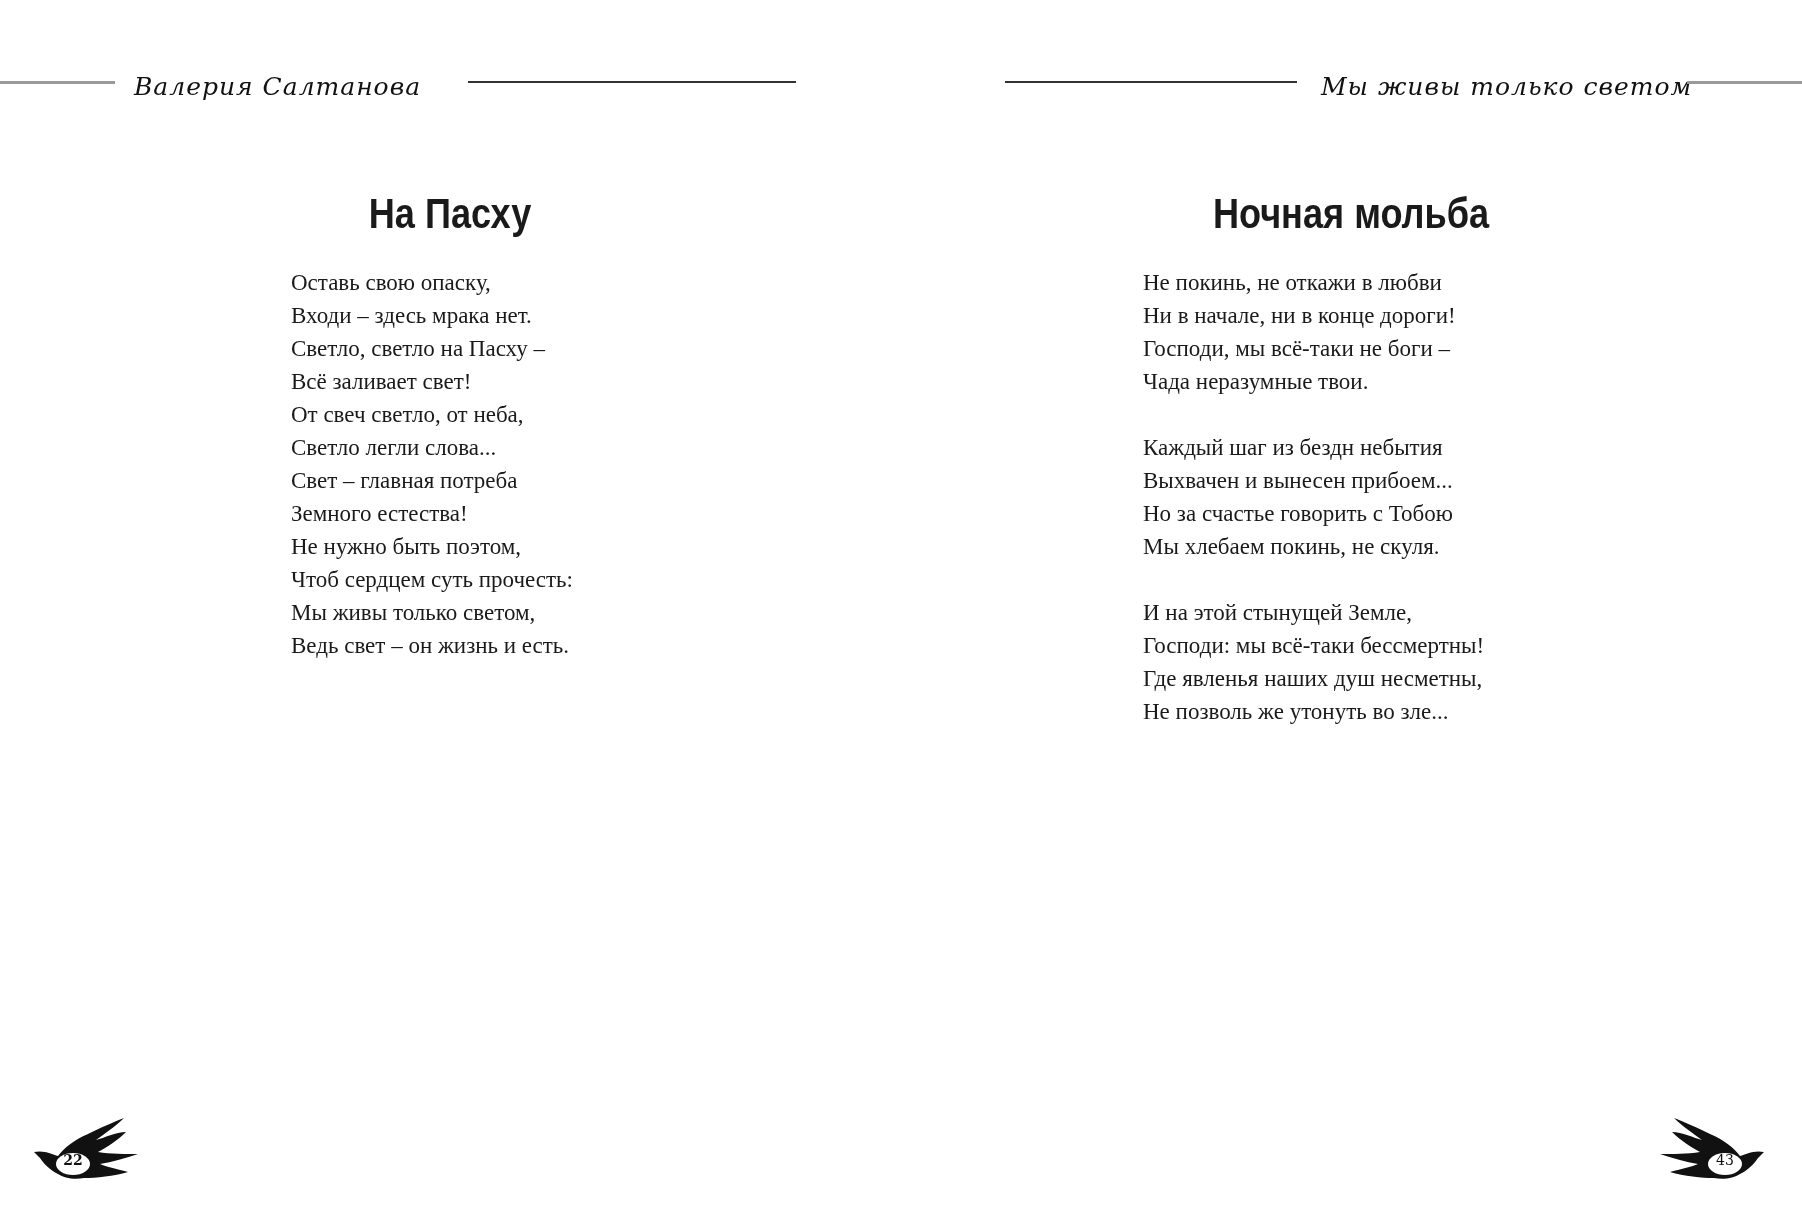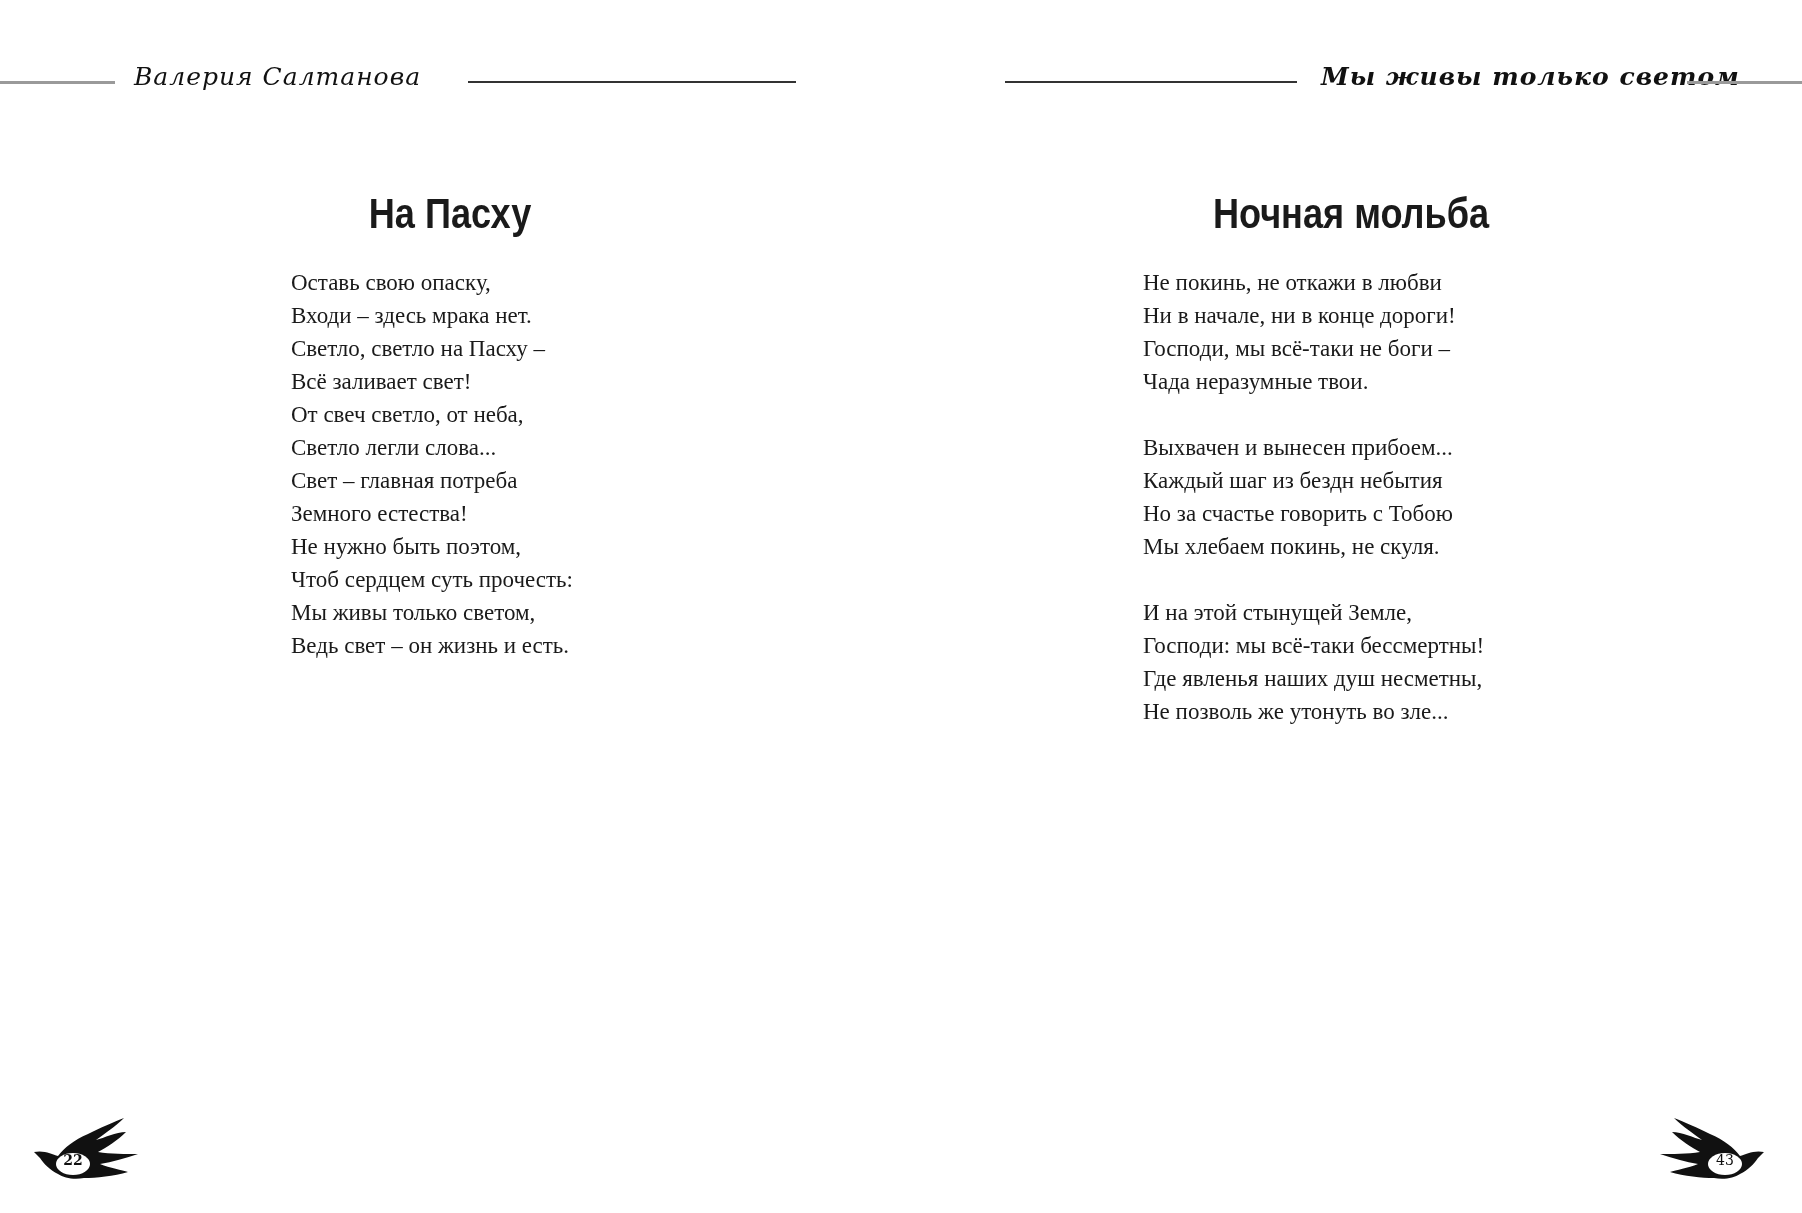--- a/index.html
+++ b/index.html
@@ -5,21 +5,21 @@
   html, body { margin: 0; padding: 0; background: #ffffff; }
   body { width: 1802px; height: 1213px; position: relative; overflow: hidden; color: #1a1a1a; }
   .page { position: absolute; top: 0; height: 1213px; width: 901px; }
   .page.left { left: 0; }
   .page.right { left: 901px; }
 
   .hline { position: absolute; height: 2px; background: #333; }
   .hline.grey { background: #9a9a9a; height: 3px; }
 
   .running-head {
-    position: absolute; top: 62px;
+    position: absolute; top: 72px;
     font-family: "DejaVu Serif", serif; font-style: italic;
     font-size: 25px; letter-spacing: 1px; color: #111;
     white-space: nowrap;
   }
 
   .poem-title {
     position: absolute; top: 190px;
     font-family: "Liberation Sans", sans-serif; font-weight: bold;
     font-size: 42px; color: #1a1a1a; transform: scaleX(0.86); transform-origin: center top;
     text-align: center; white-space: nowrap;
@@ -72,35 +72,35 @@
     <svg viewBox="0 0 110 80">
       <path fill="#111" d="M4 44 C14 42 22 46 28 48 C34 40 44 32 58 26 C70 20 84 14 94 10 C86 18 74 26 66 32 C74 30 86 24 96 24 C88 32 76 40 68 44 C80 46 96 46 108 46 C96 50 82 54 70 56 C80 60 92 62 98 64 C84 68 66 70 54 70 C44 72 34 70 28 66 C20 62 14 56 10 50 Z"></path>
       <ellipse cx="43" cy="56" rx="17" ry="11" fill="#fff"></ellipse>
     </svg>
     <div class="folio-num" style="left:26px;font-weight:bold;">22</div>
   </div>
 </div>
 
 <div class="page right">
   <div class="hline" style="left:104px; top:81px; width:292px;"></div>
-  <div class="running-head" style="left:420px;font-weight:bold;">Мы живы только светом</div>
+  <div class="running-head" style="left:420px;">Мы живы только светом</div>
   <div class="hline grey" style="left:786px; top:81px; width:115px;"></div>
 
   <div class="poem-title" style="left:250px; width:400px;">Ночная мольба</div>
 
   <div class="poem" style="left:242px;">
     <div class="stanza">
       <span class="line">Не покинь, не откажи в любви</span>
       <span class="line">Ни в начале, ни в конце дороги!</span>
       <span class="line">Господи, мы всё-таки не боги –</span>
       <span class="line">Чада неразумные твои.</span>
     </div>
     <div class="stanza">
+      <span class="line">Каждый шаг из бездн небытия</span>
       <span class="line">Выхвачен и вынесен прибоем...</span>
-      <span class="line">Каждый шаг из бездн небытия</span>
       <span class="line">Но за счастье говорить с Тобою</span>
       <span class="line">Мы хлебаем покинь, не скуля.</span>
     </div>
     <div class="stanza">
       <span class="line">И на этой стынущей Земле,</span>
       <span class="line">Господи: мы всё-таки бессмертны!</span>
       <span class="line">Где явленья наших душ несметны,</span>
       <span class="line">Не позволь же утонуть во зле...</span>
     </div>
   </div>

